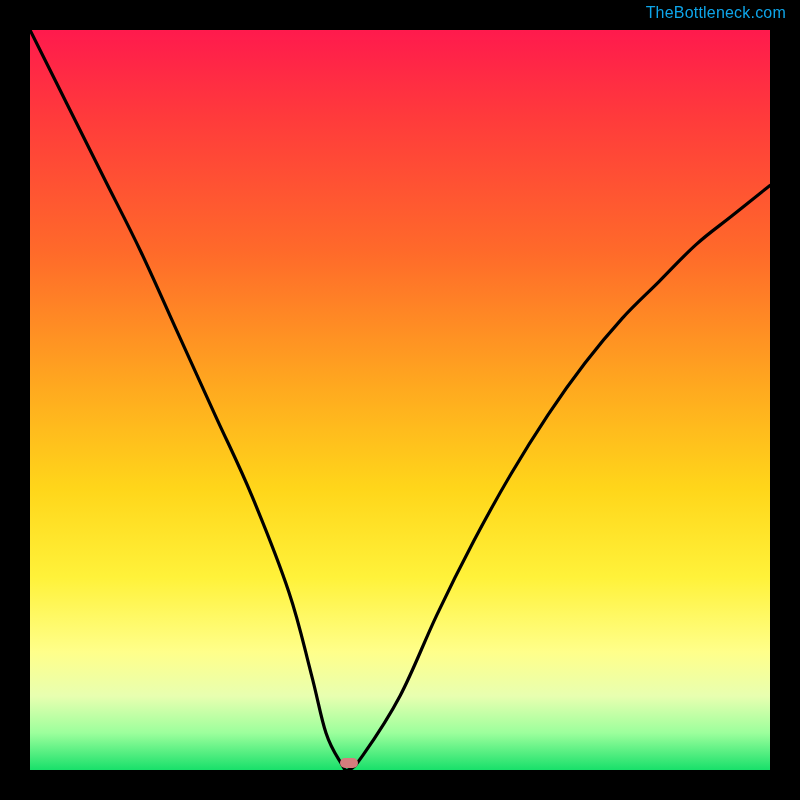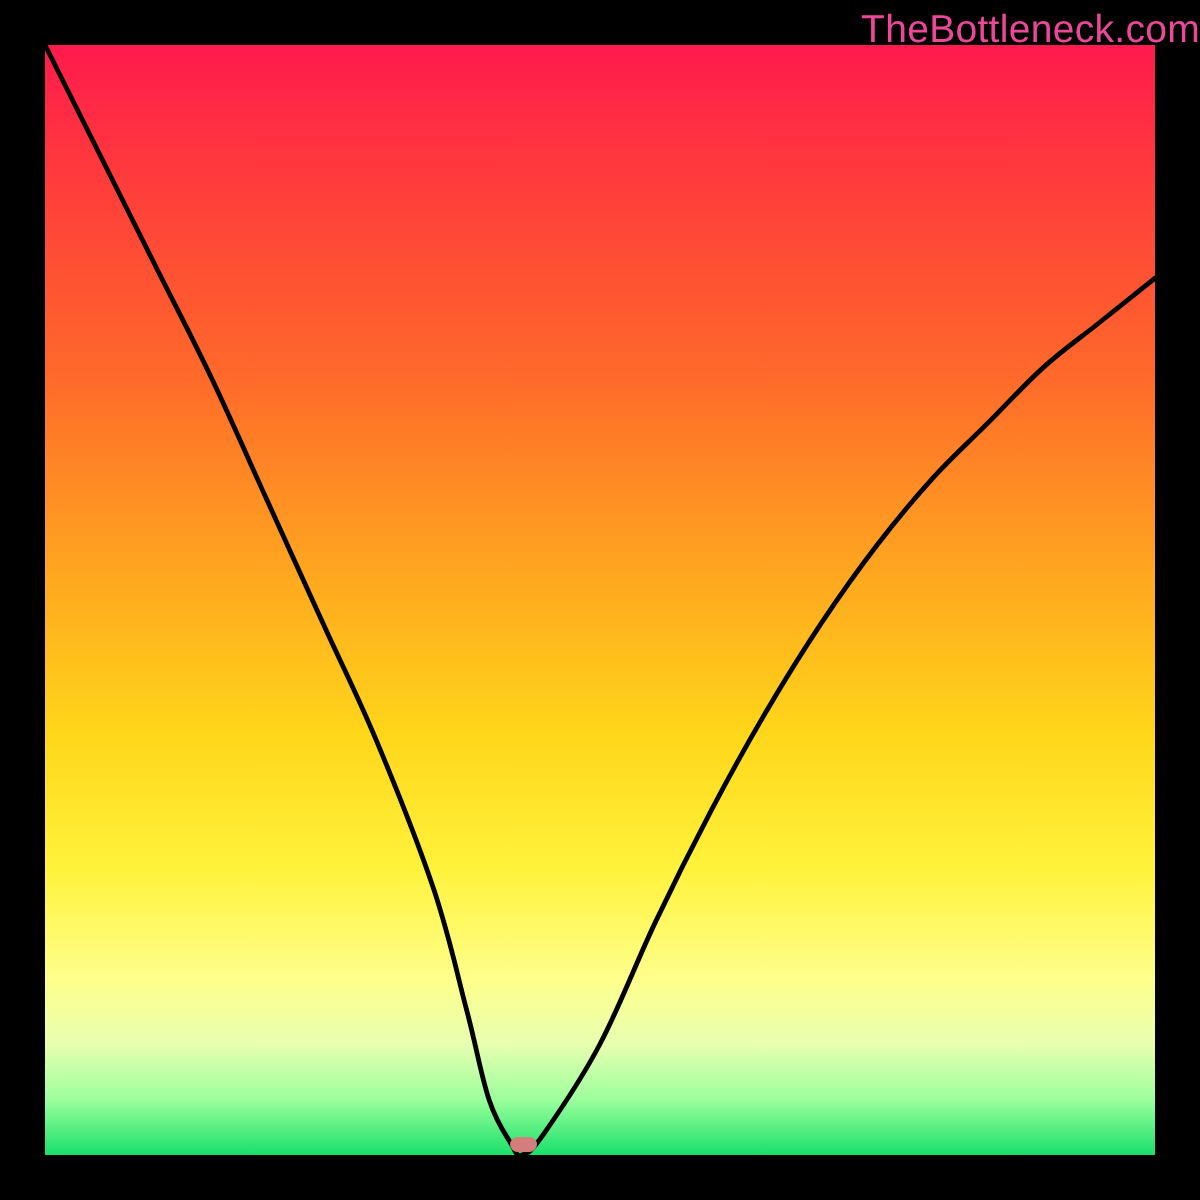--- a/index.html
+++ b/index.html
@@ -35,23 +35,23 @@
       #fff23a 74%,
       #ffff8a 84%,
       #e8ffb0 90%,
       #9cff9c 95%,
       #18e06a 100%
     );
   }
   .watermark {
     position: absolute;
     top: 4px;
-    right: 0;
-    color: #ec4899;
-    font-size: 26px;
+    right: 14px;
+    color: #0ea5e9;
+    font-size: 16px;
     font-weight: 500;
     letter-spacing: 0.2px;
   }
   svg.curve {
     position: absolute;
     top: 0;
     left: 0;
     width: 740px;
     height: 740px;
   }

